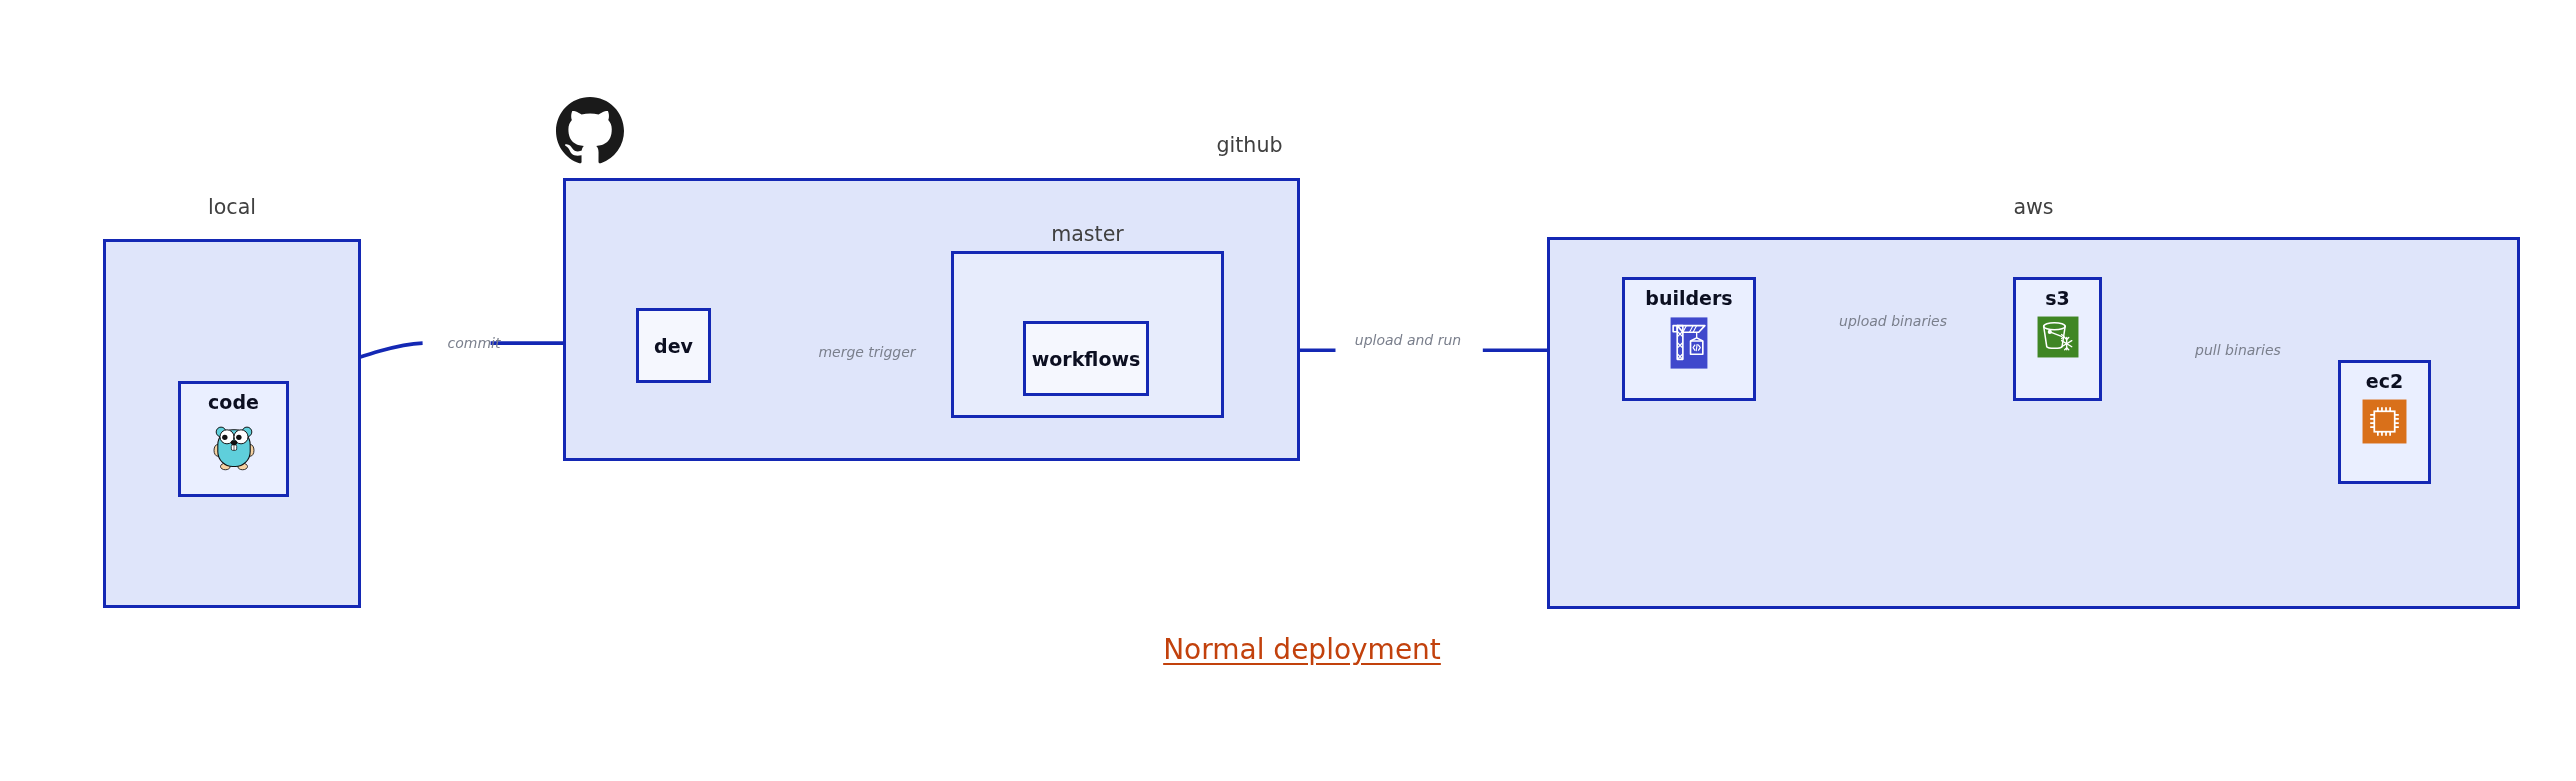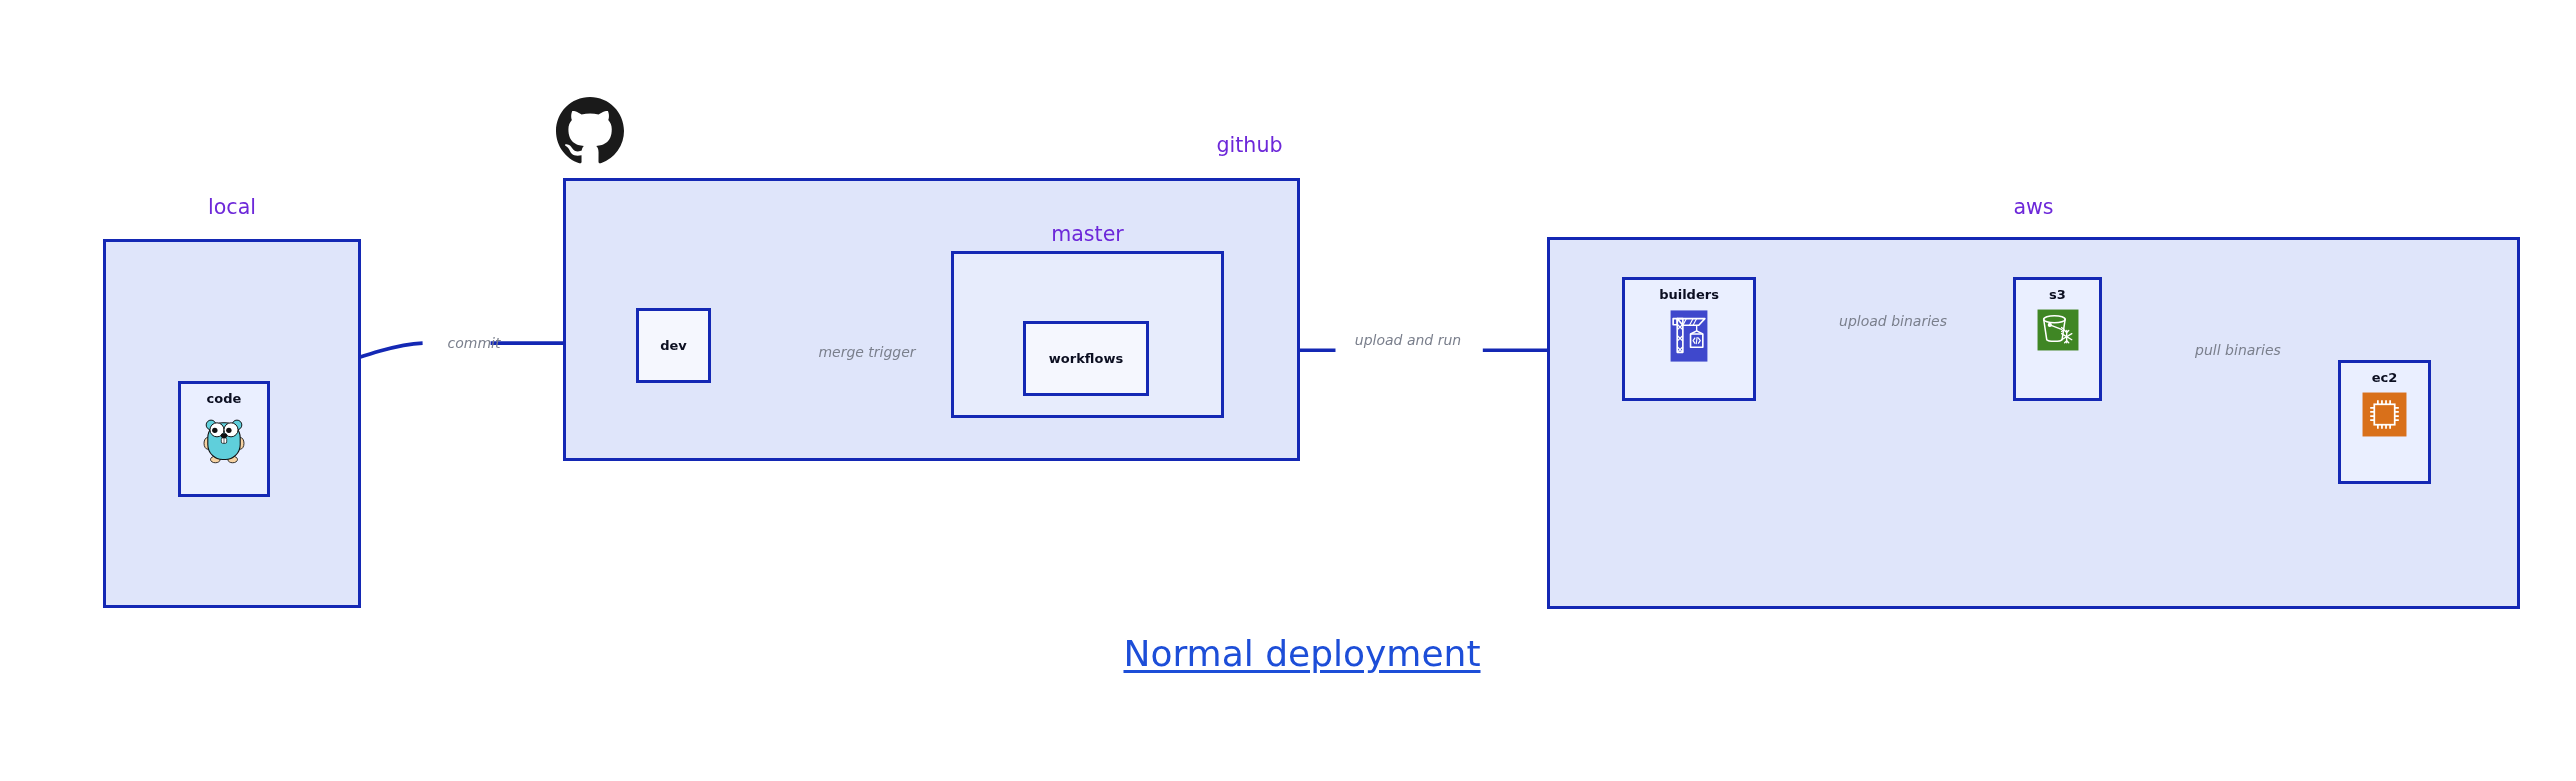--- a/index.html
+++ b/index.html
@@ -25,21 +25,21 @@
     position: absolute;
     background: #dfe5fa;
     border: 3.1px solid #1428b4;
     box-sizing: border-box;
   }
   .cluster.sub {
     background: #e7ecfc;
   }
   .cluster-label {
     position: absolute;
-    color: #6d28d9;
+    color: #404040;
     font-size: 20.6px;
     font-weight: 400;
     font-family: "DejaVu Sans", sans-serif;
     white-space: nowrap;
     text-align: center;
     letter-spacing: 0px;
   }
   
   .node {
     position: absolute;
@@ -49,21 +49,21 @@
     display: flex;
     flex-direction: column;
     align-items: center;
   }
   .node.white {
     background: #f5f7fe;
     justify-content: center;
   }
   .node-label {
     color: #0c0f21;
-    font-size: 13px;
+    font-size: 19px;
     font-weight: 700;
     font-family: "DejaVu Sans", sans-serif;
     white-space: nowrap;
     margin-top: 7.2px;
   }
   .node.white .node-label {
     margin-top: 0;
   }
   .node-icon {
     margin-top: 6.2px;
@@ -76,22 +76,22 @@
     font-style: italic;
     font-family: "DejaVu Sans", sans-serif;
     white-space: nowrap;
     background: transparent;
     transform: translate(-50%, -50%);
     line-height: 1;
   }
   
   .diagram-title {
     position: absolute;
-    color: #1d4ed8;
-    font-size: 36px;
+    color: #c2410c;
+    font-size: 28px;
     font-weight: 400;
     font-family: "DejaVu Sans", sans-serif;
     text-decoration: underline;
     text-underline-offset: 4.1px;
     white-space: nowrap;
     transform: translateX(-50%);
   }
   .gh-logo {
     position: absolute;
   }
@@ -130,21 +130,21 @@
 
     <g>
       <path d="M 4080 658 C 4150 662, 4205 672, 4238 680" stroke="#1428b4" stroke-width="7" fill="none"></path>
       <path d="M 4330 700 C 4410 730, 4480 775, 4528 815" stroke="#1428b4" stroke-width="7" fill="none" marker-end="url(#arrowhead)"></path>
     </g>
   </svg>
 
   <div class="cluster-label" style="left:103px; top:195px; width:258px;">local</div>
   <div class="cluster" style="left:103px; top:239px; width:258px; height:369px;"></div>
 
-  <div class="node" style="left:178px; top:381px; width:92px; height:116px;">
+  <div class="node" style="left:178px; top:381px; width:111px; height:116px;">
     <div class="node-label">code</div>
     <div class="node-icon">
       <svg width="54" height="54" viewBox="0 0 100 100">
 
         <ellipse cx="20" cy="58" rx="7" ry="11" fill="#f6d2a2" stroke="#111" stroke-width="1.6"></ellipse>
         <ellipse cx="80" cy="58" rx="7" ry="11" fill="#f6d2a2" stroke="#111" stroke-width="1.6"></ellipse>
 
         <ellipse cx="34" cy="88" rx="9" ry="6" fill="#f6d2a2" stroke="#111" stroke-width="1.6"></ellipse>
         <ellipse cx="66" cy="88" rx="9" ry="6" fill="#f6d2a2" stroke="#111" stroke-width="1.6"></ellipse>
 

